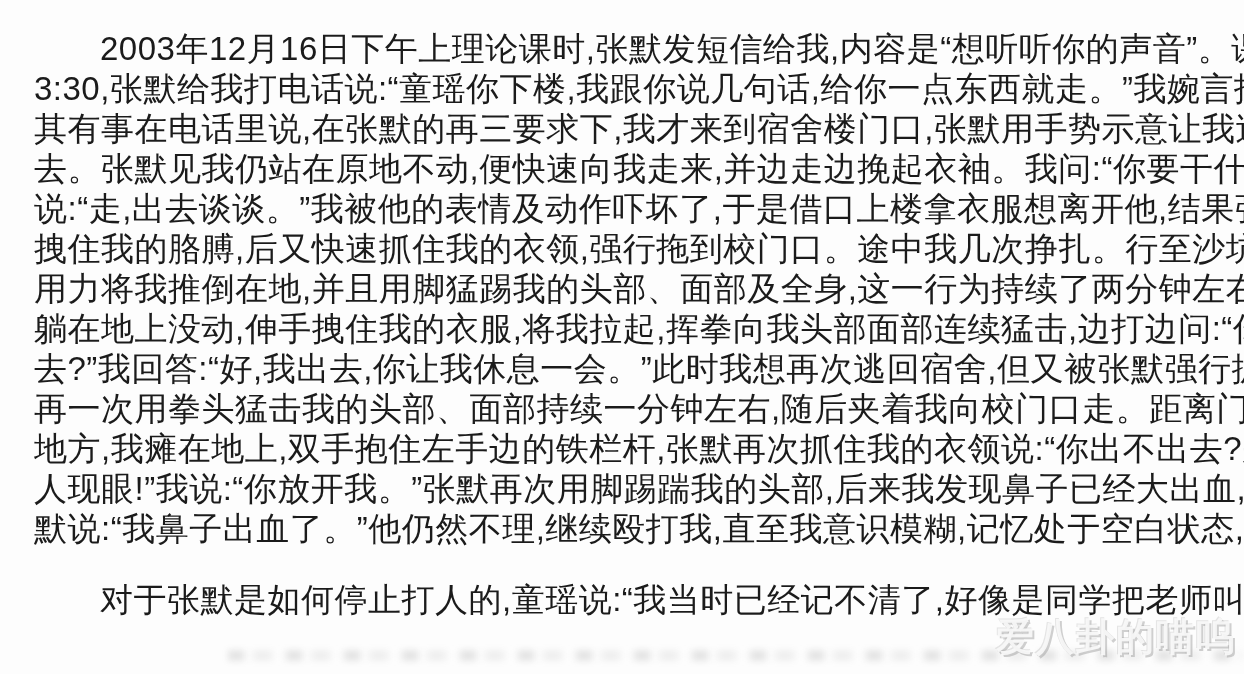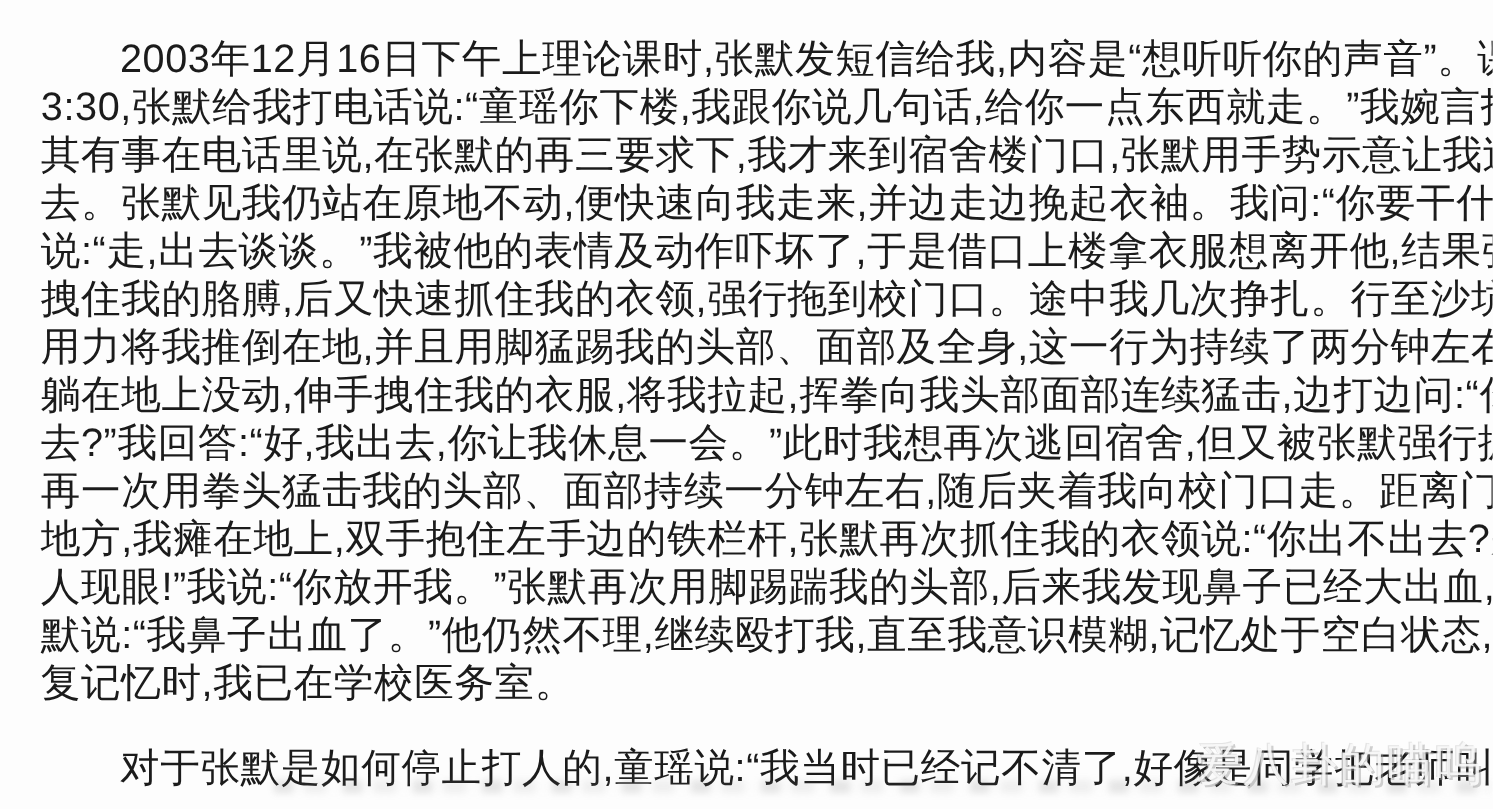--- a/index.html
+++ b/index.html
@@ -32,21 +32,21 @@
     text-indent: 2em;
   }
   .para2 {
     margin-top: 31px;
   }
   .watermark {
     position: absolute;
     top: 612px;
     right: 8px;
     font-size: 38px;
-    font-weight: normal;
+    font-weight: bold;
     color: rgba(248, 248, 248, 0.92);
     text-shadow: 2px 2px 0 rgba(150,150,150,0.45), -1px -1px 0 rgba(190,190,190,0.4);
     letter-spacing: 2px;
     pointer-events: none;
   }
   .cutoff-strip {
     position: absolute;
     left: 228px;
     right: 2px;
     top: 650px;
@@ -74,21 +74,20 @@
       <div class="line">去。张默见我仍站在原地不动,便快速向我走来,并边走边挽起衣袖。我问:“你要干什么?”他</div>
       <div class="line">说:“走,出去谈谈。”我被他的表情及动作吓坏了,于是借口上楼拿衣服想离开他,结果张默一把</div>
       <div class="line">拽住我的胳膊,后又快速抓住我的衣领,强行拖到校门口。途中我几次挣扎。行至沙坑附近,张默</div>
       <div class="line">用力将我推倒在地,并且用脚猛踢我的头部、面部及全身,这一行为持续了两分钟左右。张默见我</div>
       <div class="line">躺在地上没动,伸手拽住我的衣服,将我拉起,挥拳向我头部面部连续猛击,边打边问:“你出不出</div>
       <div class="line">去?”我回答:“好,我出去,你让我休息一会。”此时我想再次逃回宿舍,但又被张默强行抓住,他</div>
       <div class="line">再一次用拳头猛击我的头部、面部持续一分钟左右,随后夹着我向校门口走。距离门岗不到3米的</div>
       <div class="line">地方,我瘫在地上,双手抱住左手边的铁栏杆,张默再次抓住我的衣领说:“你出不出去?别给我丢</div>
       <div class="line">人现眼!”我说:“你放开我。”张默再次用脚踢踹我的头部,后来我发现鼻子已经大出血,便对张</div>
       <div class="line">默说:“我鼻子出血了。”他仍然不理,继续殴打我,直至我意识模糊,记忆处于空白状态,最后恢</div>
-      <div class="line">复记忆时,我已在学校医务室。</div>
     </div>
 
     <div class="para para2">
       <div class="line indent">对于张默是如何停止打人的,童瑶说:“我当时已经记不清了,好像是同学把老师叫来了。”</div>
     </div>
 
   </div>
 
   <div class="cutoff-strip"></div>
 

